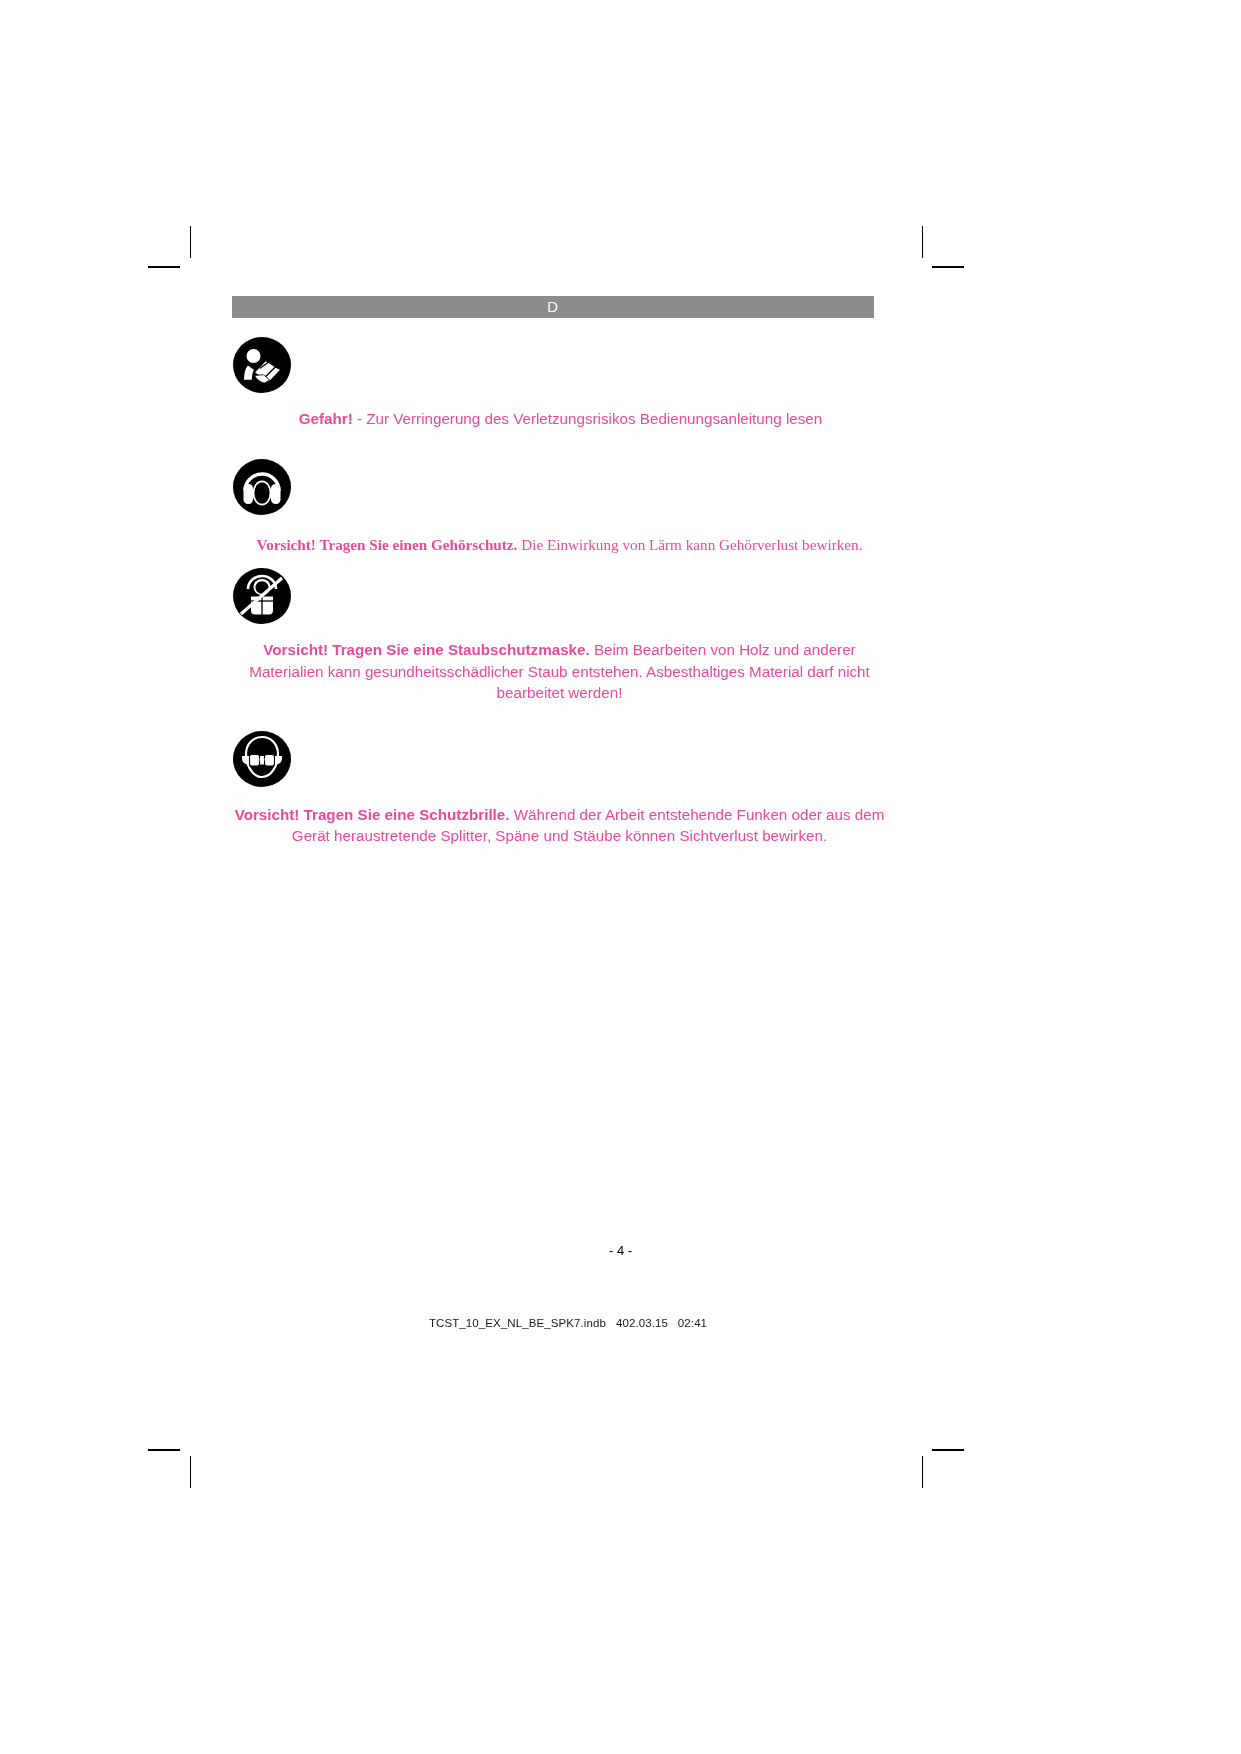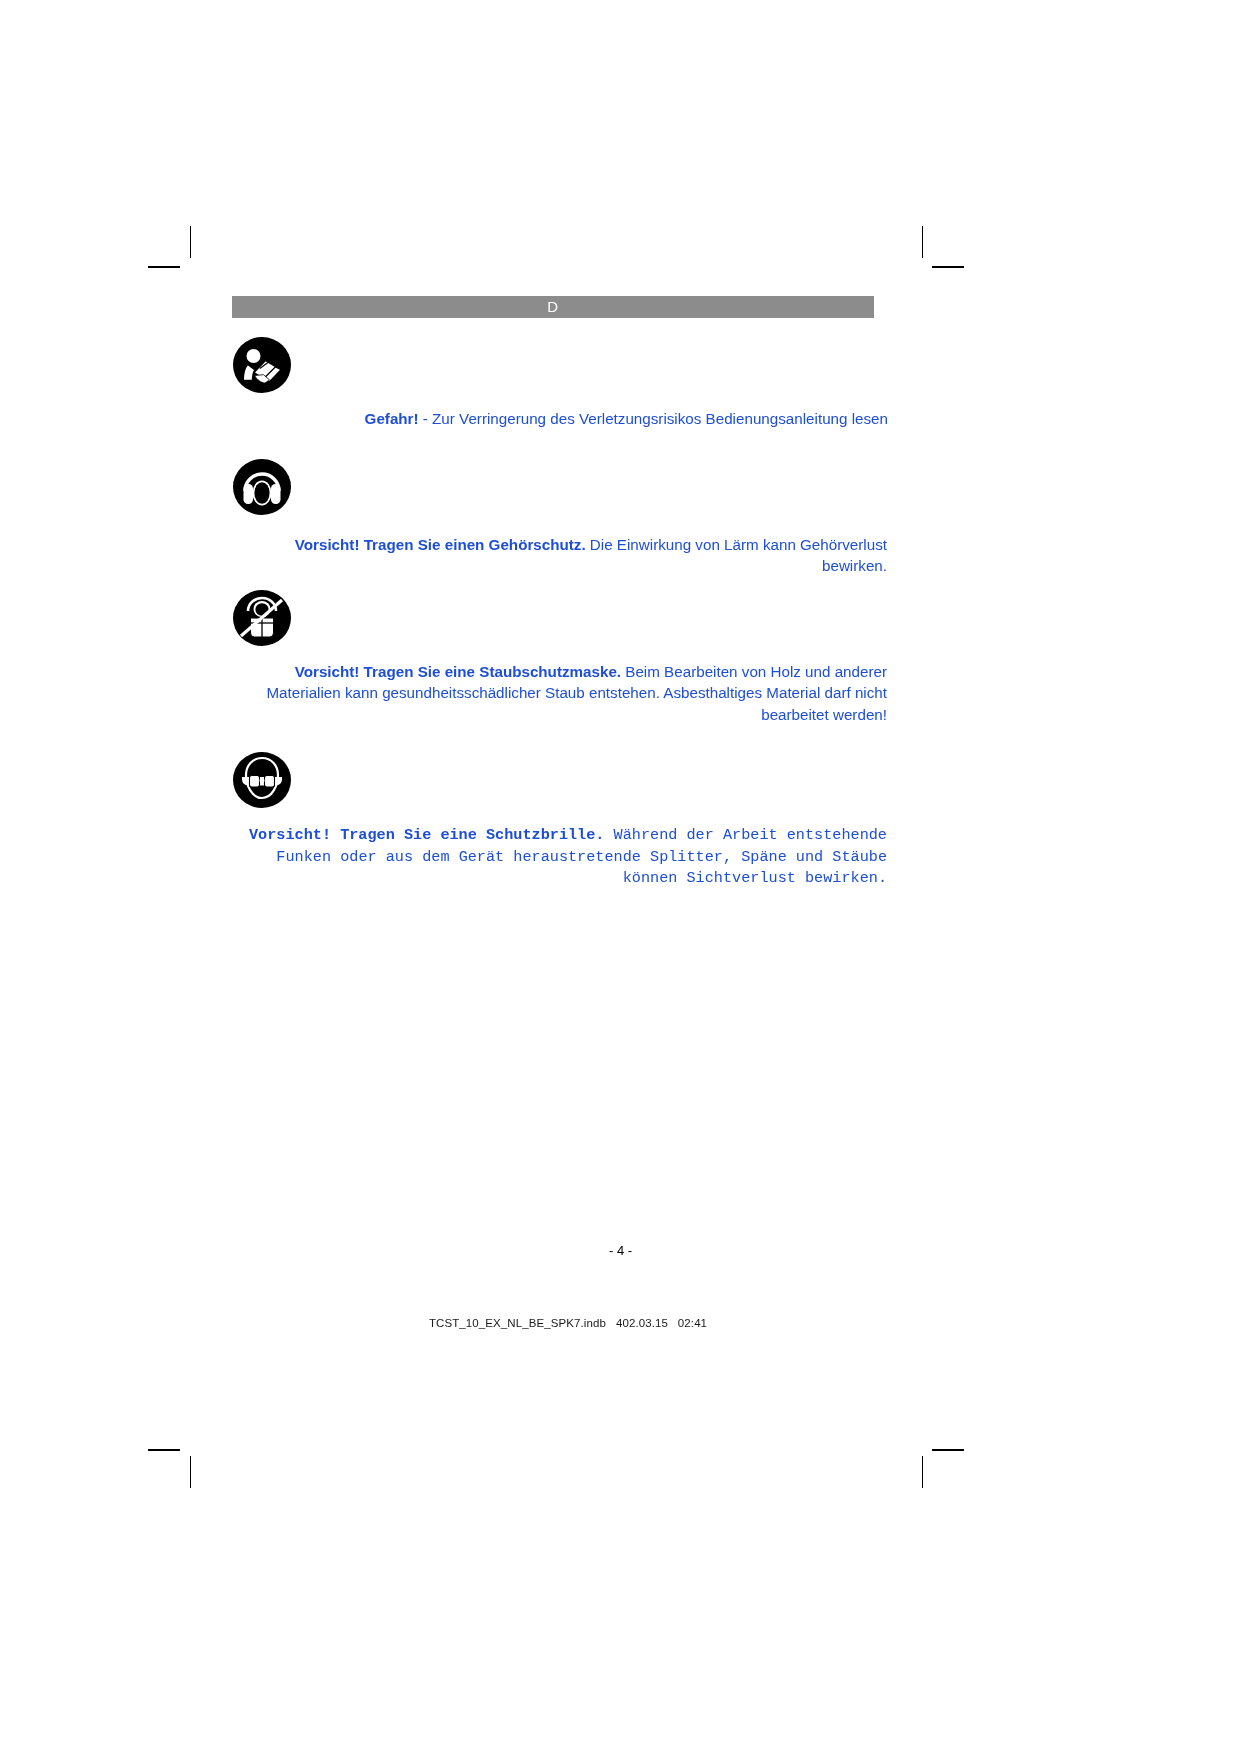--- a/index.html
+++ b/index.html
@@ -72,38 +72,38 @@
 
   .symbol-wrap {
     height: 58px;
     display: block;
   }
   .symbol-wrap svg { display: block; }
 
   .warn-text {
     font-size: 15.2px;
     line-height: 21.5px;
-    color: #1d4ed8;
+    color: #ec4899;
     max-width: 655px;
-    text-align: right;
+    text-align: center;
   }
   .warn-text b { font-weight: bold; }
 
   
   #block-danger   { margin-bottom: 28px; }
   #block-danger .symbol-wrap  { margin-bottom: 14px; }
   #block-danger .warn-text    { margin-left: 1px; }
 
-  #block-hearing  { margin-bottom: 12px; }
+  #block-hearing  { margin-bottom: 12px; font-family: Liberation Serif, serif; }
   #block-hearing .symbol-wrap { margin-top: 22px; margin-bottom: 18px; }
 
   #block-dust     { }
   #block-dust .symbol-wrap    { margin-top: 10px; margin-bottom: 14px; }
 
-  #block-goggles  { margin-bottom: 0; font-family: Liberation Mono, monospace; }
+  #block-goggles  { margin-bottom: 0; }
   #block-goggles .symbol-wrap { margin-top: 26px; margin-bottom: 16px; }
 
   
   #page-number {
     position: absolute;
     left: 0;
     right: 0;
     top: 1243px;
     text-align: center;
     font-size: 13px;

